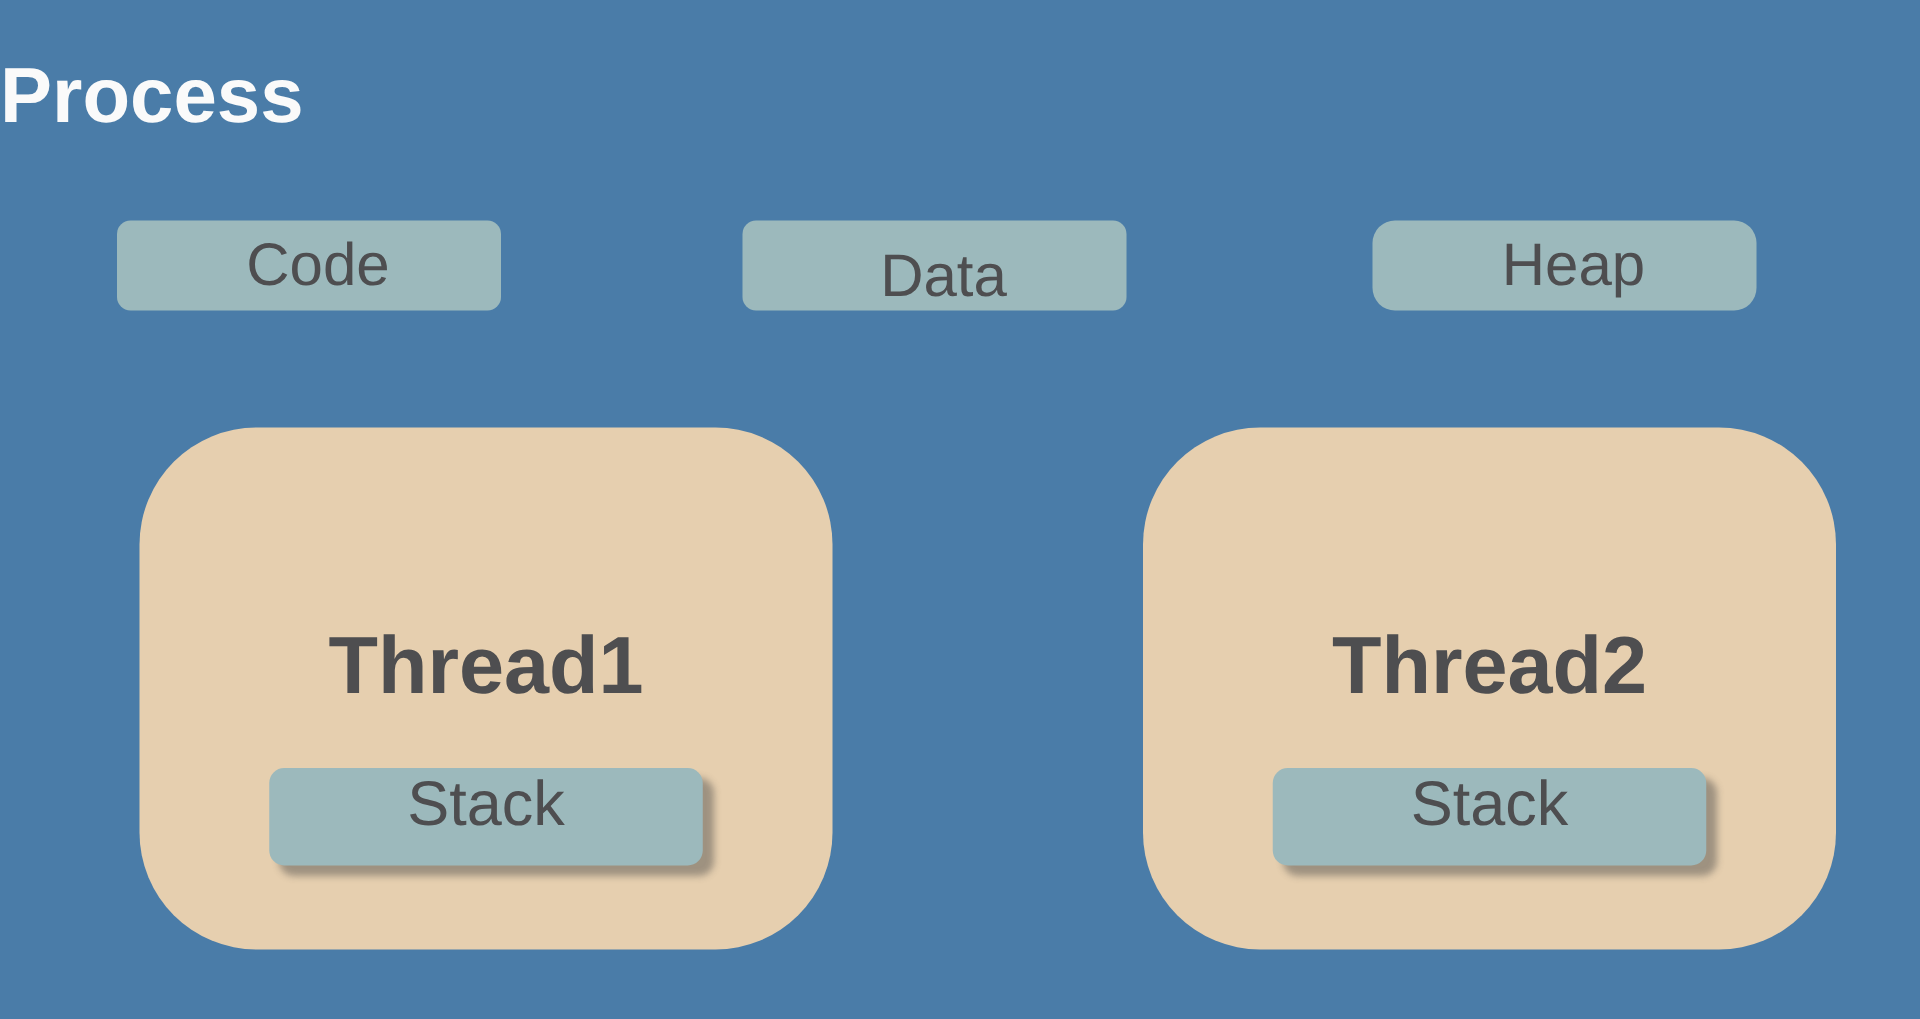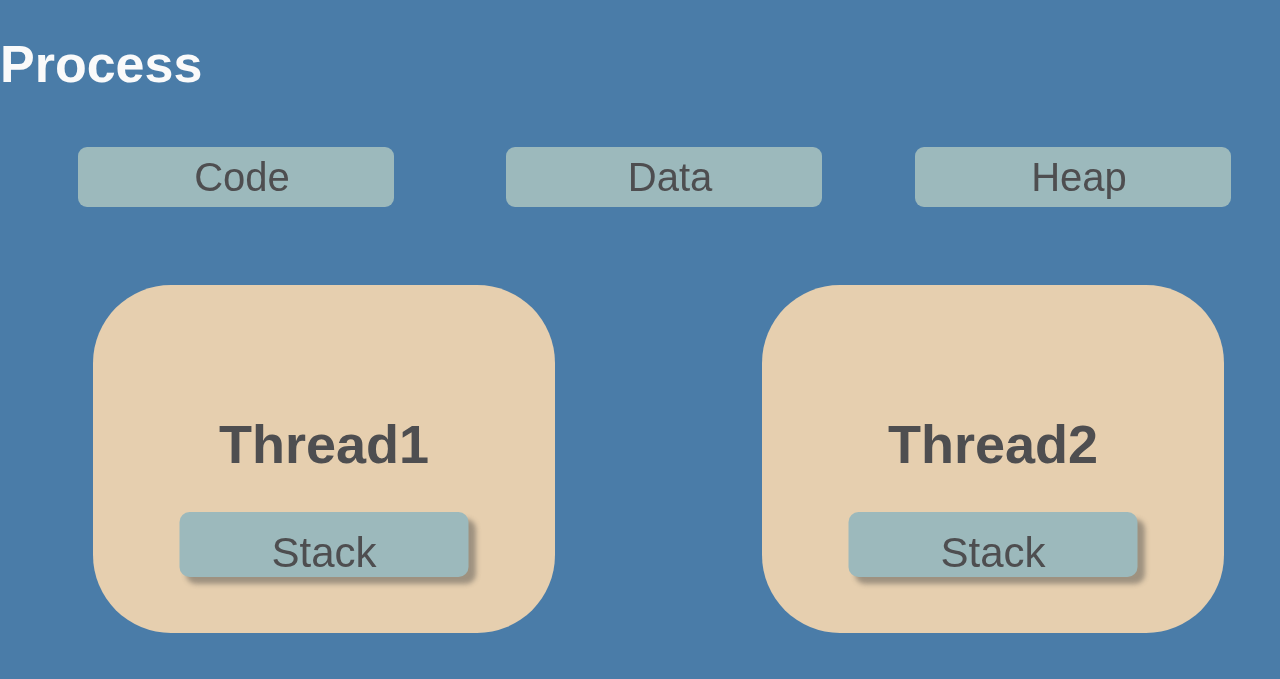--- a/index.html
+++ b/index.html
@@ -28,34 +28,34 @@
     left: 0;
     width: 100%;
     font-size: 52px;
     font-weight: 700;
     letter-spacing: 0px;
     color: var(--title-text);
   }
   .seg {
     position: absolute;
     top: 147px;
-    width: 316px;
+    width: 256px;
     height: 60px;
     background: var(--segment-box);
     border-radius: 9px;
     display: flex;
     align-items: center;
     justify-content: center;
     font-size: 40px;
     color: var(--label-text);
     padding-left: 12px;
   }
   .seg-code { left: 78px; }
-  .seg-data { left: 506px; }
-  .seg-heap { left: 915px; }
+  .seg-data { left: 495px; align-items: flex-end; }
+  .seg-heap { left: 915px; border-radius: 15px; }
   .thread {
     position: absolute;
     top: 285px;
     width: 462px;
     height: 348px;
     background: var(--thread-box);
     border-radius: 78px;
   }
   .thread-1 { left: 93px; }
   .thread-2 { left: 722px; margin-left: 40px; }
@@ -73,21 +73,21 @@
     position: absolute;
     top: 227px;
     left: 50%;
     transform: translateX(-50%);
     width: 289px;
     height: 65px;
     background: var(--segment-box);
     border-radius: 10px;
     box-shadow: 7px 7px 5px var(--stack-shadow);
     display: flex;
-    align-items: flex-end;
+    align-items: flex-start;
     justify-content: center;
     font-size: 42px;
     color: var(--label-text);
   }
 </style>
 </head>
 <body>
 
 <div class="canvas">
 

